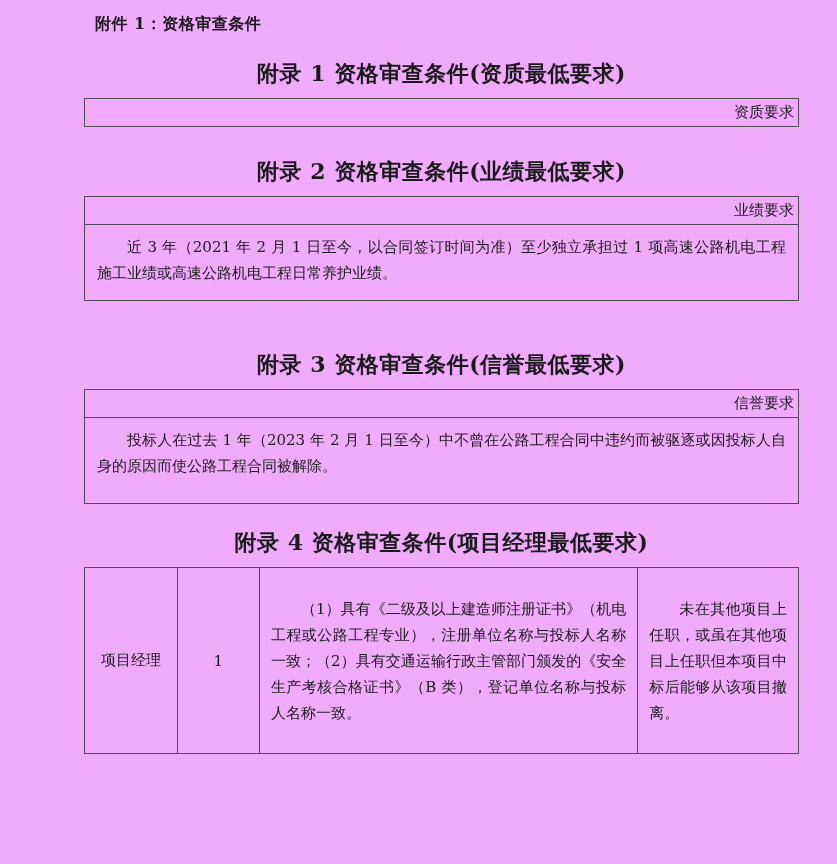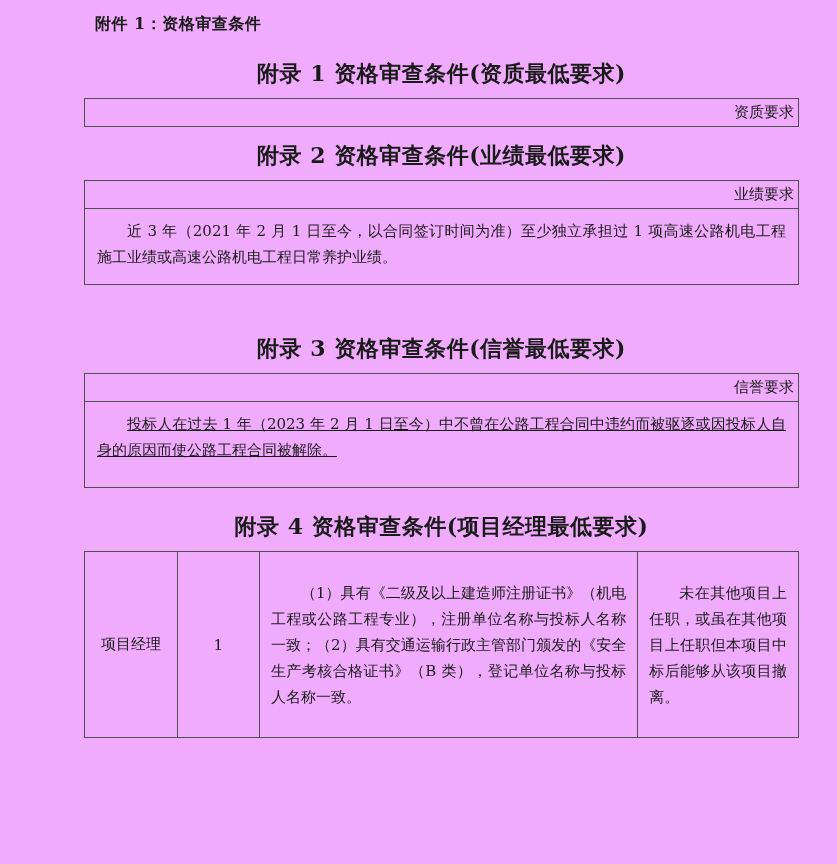--- a/index.html
+++ b/index.html
@@ -17,21 +17,21 @@
     padding: 14px 38px 0 84px;
     overflow: hidden;
   }
   .doc-title {
     font-size: 16px;
     font-weight: bold;
     padding-left: 11px;
     letter-spacing: 0.5px;
   }
   section.appendix { margin-top: 24px; }
-  section.appendix:nth-of-type(2) { margin-top: 14px; }
+  section.appendix:nth-of-type(2) { margin-top: 30px; }
   section.appendix:nth-of-type(3) { margin-top: 49px; }
   section.appendix:nth-of-type(4) { margin-top: 24px; }
   .appendix-heading {
     margin: 0 0 9px 0;
     text-align: center;
     font-size: 22px;
     font-weight: bold;
     letter-spacing: 0.5px;
   }
   table.req-table {
@@ -55,21 +55,21 @@
     padding: 9px 12px 12px 12px;
   }
   td.body-cell p {
     margin: 0;
     text-indent: 2em;
     line-height: 26px;
     text-align: justify;
   }
   .t1-body { min-height: 118px; height: 122px; }
   .t2-body { min-height: 72px;  height: 76px; }
-  .t3-body { min-height: 82px;  height: 86px; text-decoration: underline; }
+  .t3-body { min-height: 82px;  height: 86px; }
   table.mgr-table th { height: 30px; }
   table.mgr-table td { height: 186px; }
   td.center-cell {
     text-align: center;
     vertical-align: middle;
     padding: 4px;
   }
   td.para-cell {
     vertical-align: middle;
     padding: 8px 11px;

